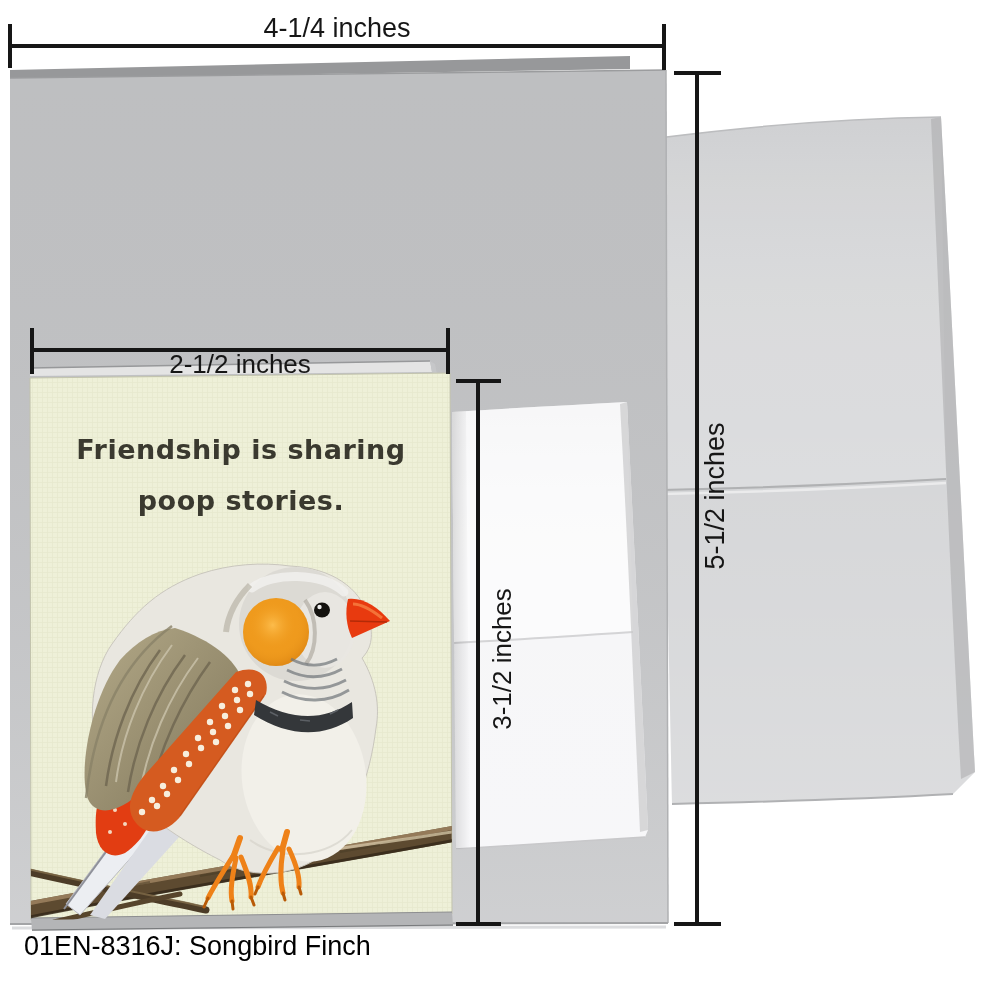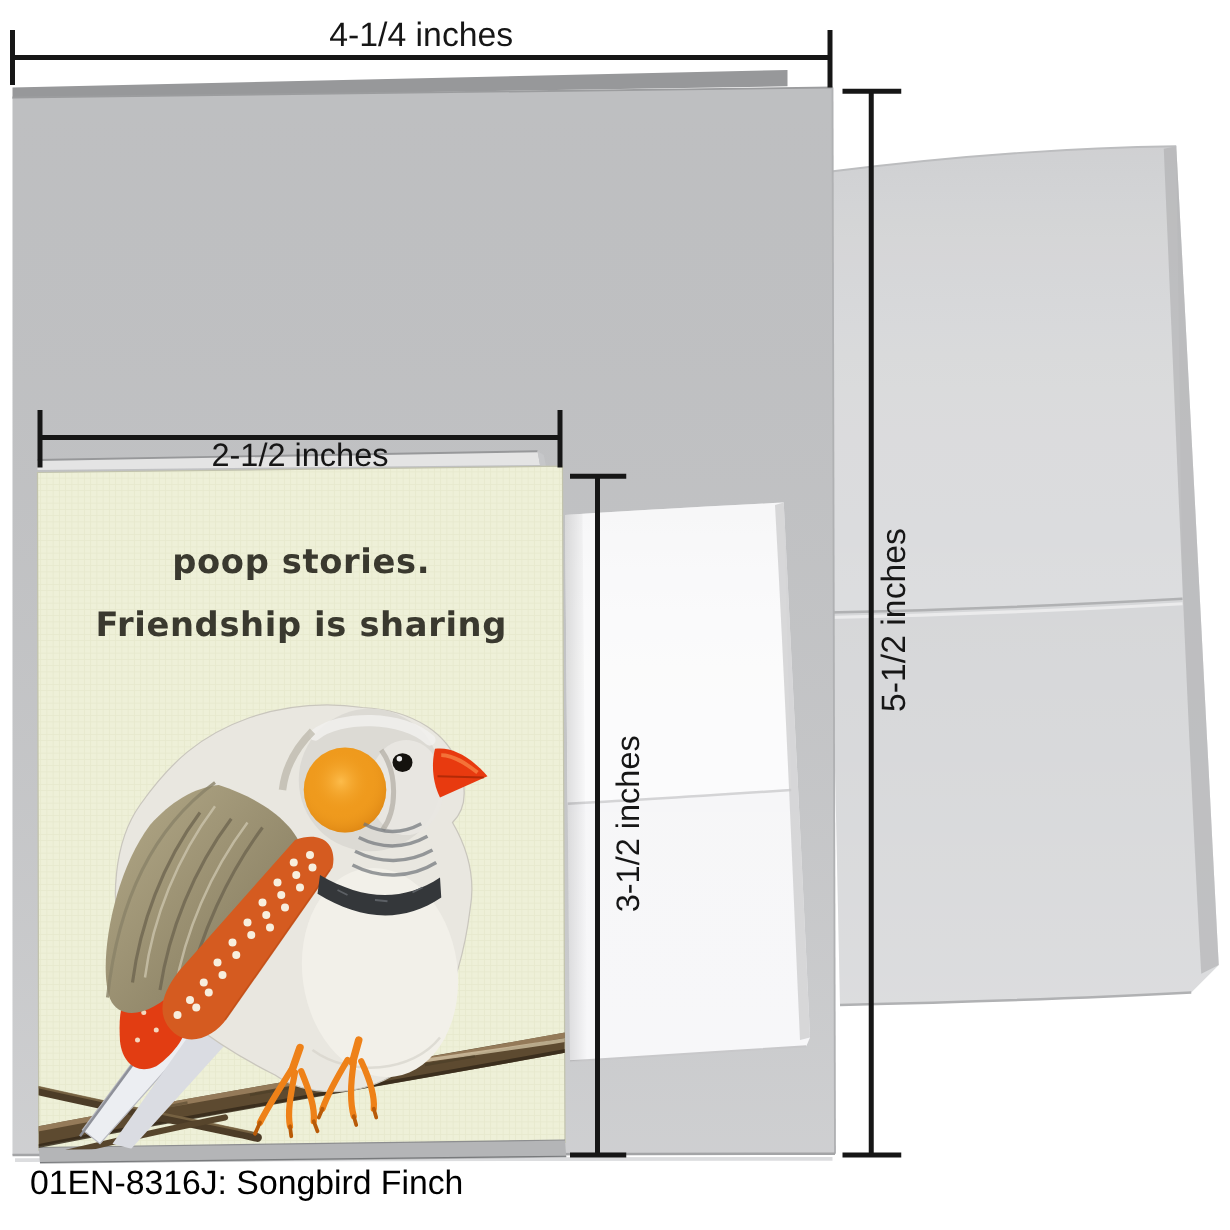--- a/index.html
+++ b/index.html
@@ -240,18 +240,18 @@
 
   <div class="dimlabel h" style="left:10px;top:13px;width:654px;">4-1/4 inches</div>
 
   <div class="dimlabel h" style="left:32px;top:331px;width:416px;font-size:26px;margin-top:18px;">2-1/2 inches</div>
 
   <div class="dimlabel vlabel" style="left:630px;top:481px;font-size:27px;">5-1/2 inches</div>
 
   <div class="dimlabel vlabel" style="left:417px;top:644px;font-size:26px;">3-1/2 inches</div>
 
   <div class="msg" style="color: rgb(58, 57, 47);">
+    <div>Friendship is sharing</div>
     <div>poop stories.</div>
-    <div>Friendship is sharing</div>
   </div>
 
   <div class="caption">01EN-8316J: Songbird Finch</div>
 </div>
 
 </body></html>

